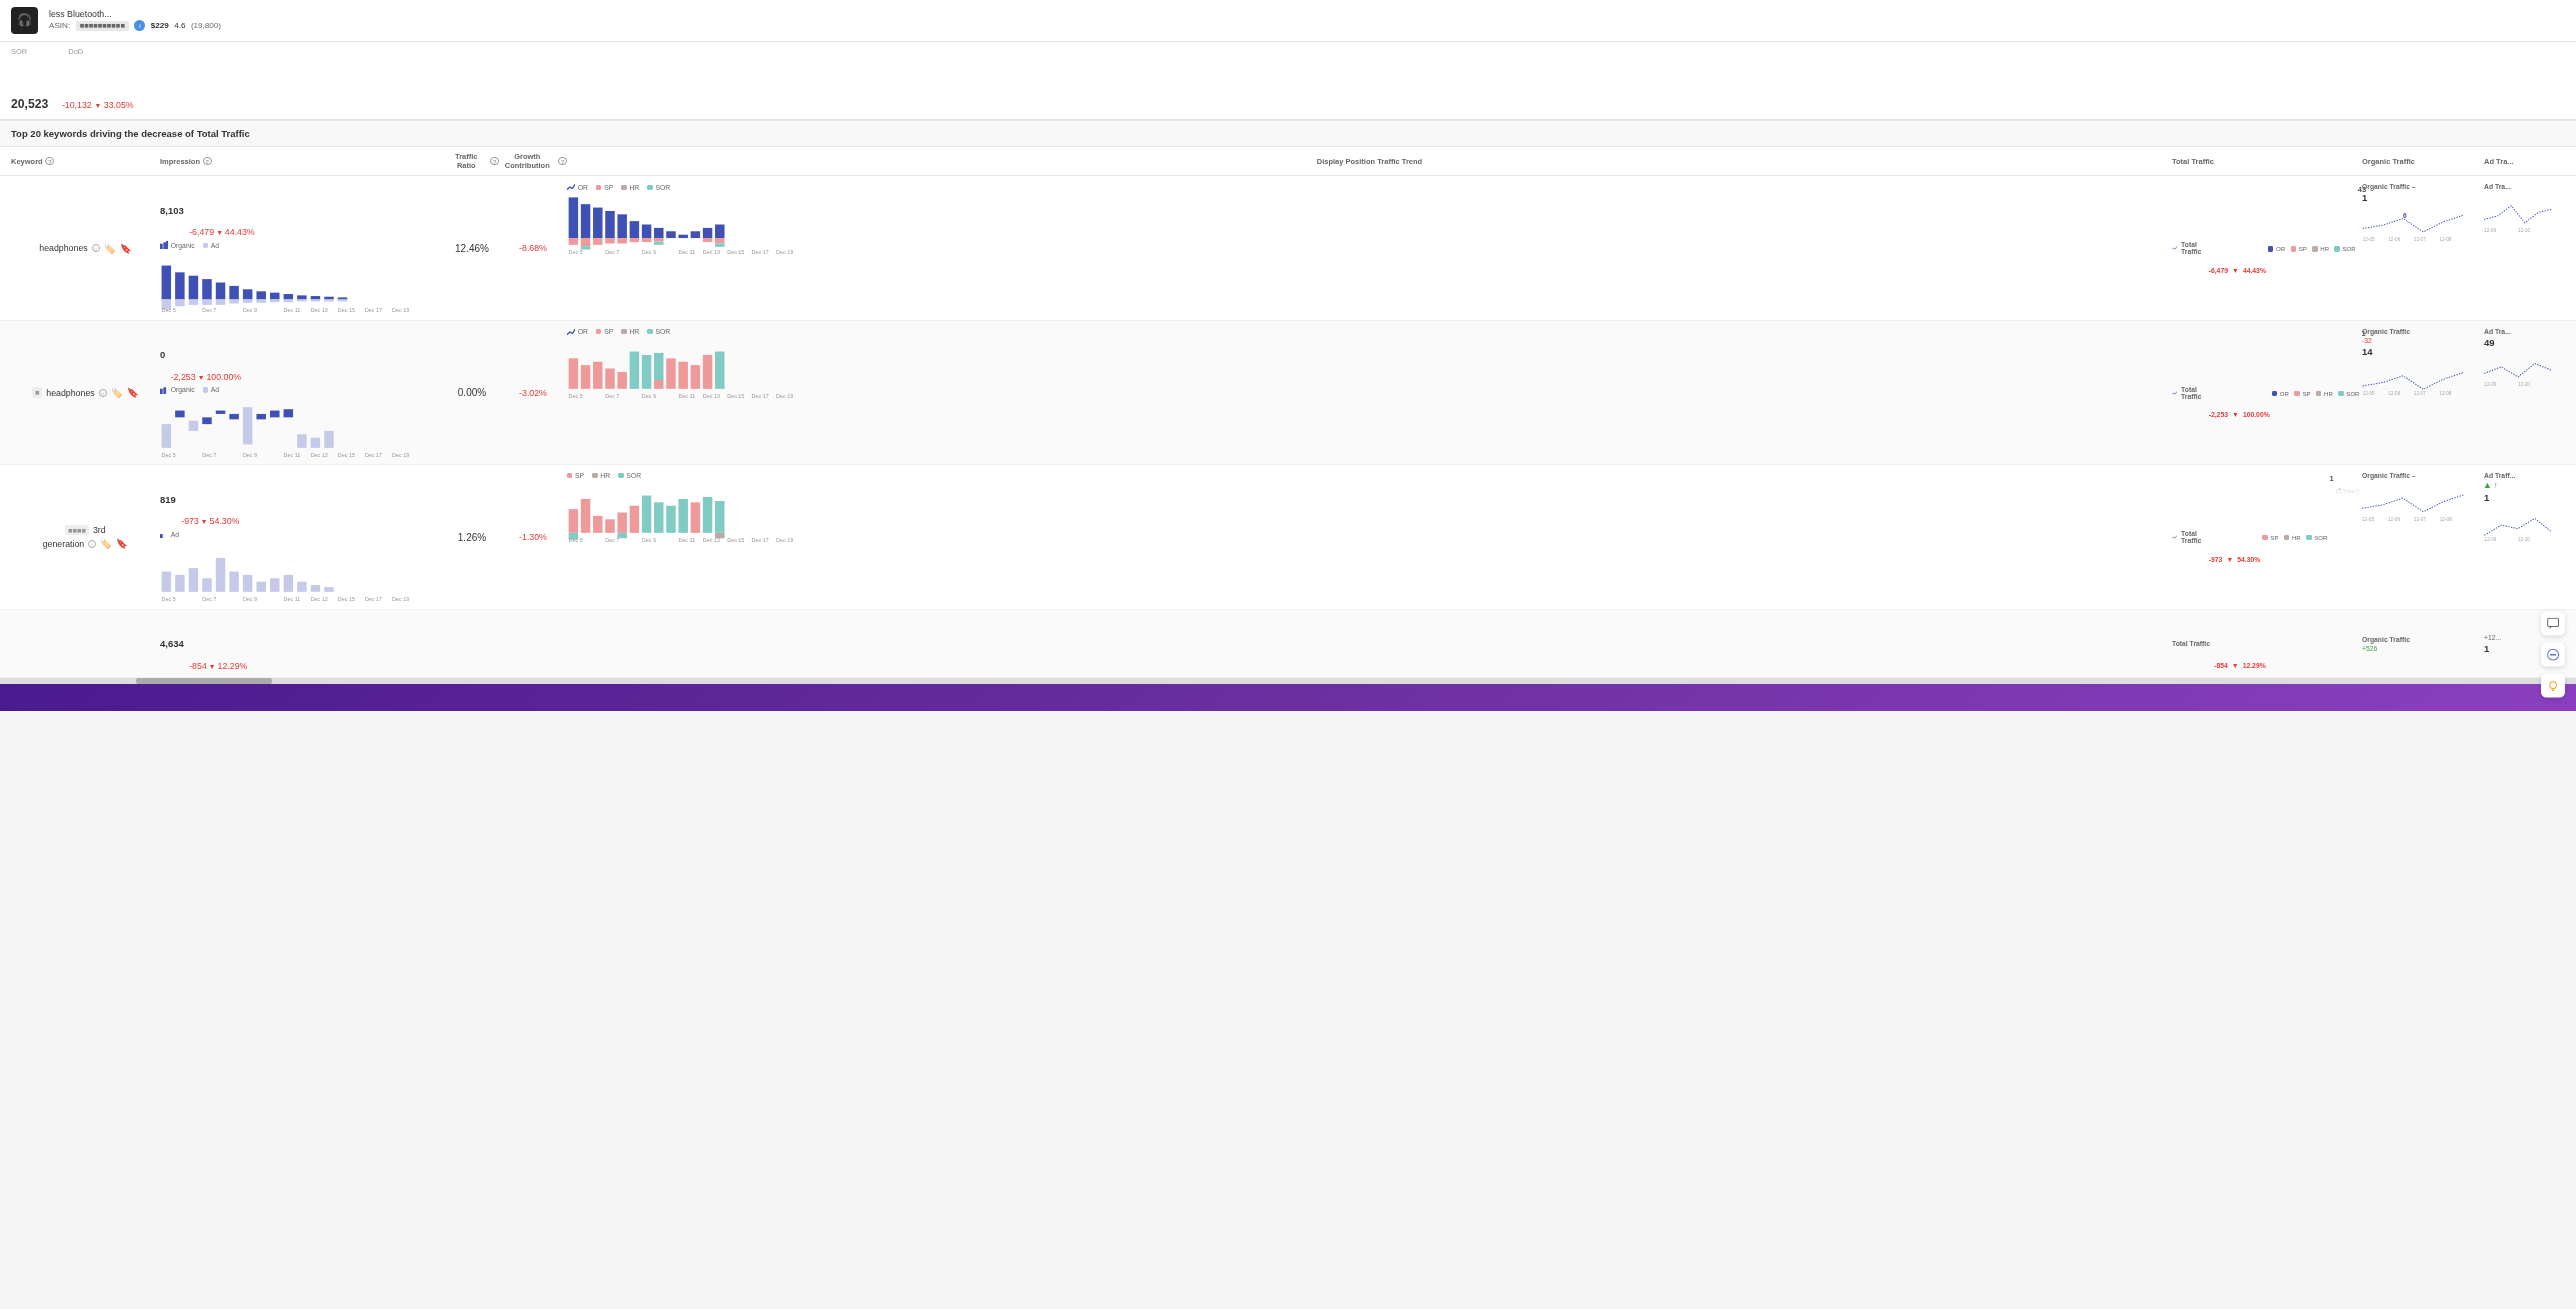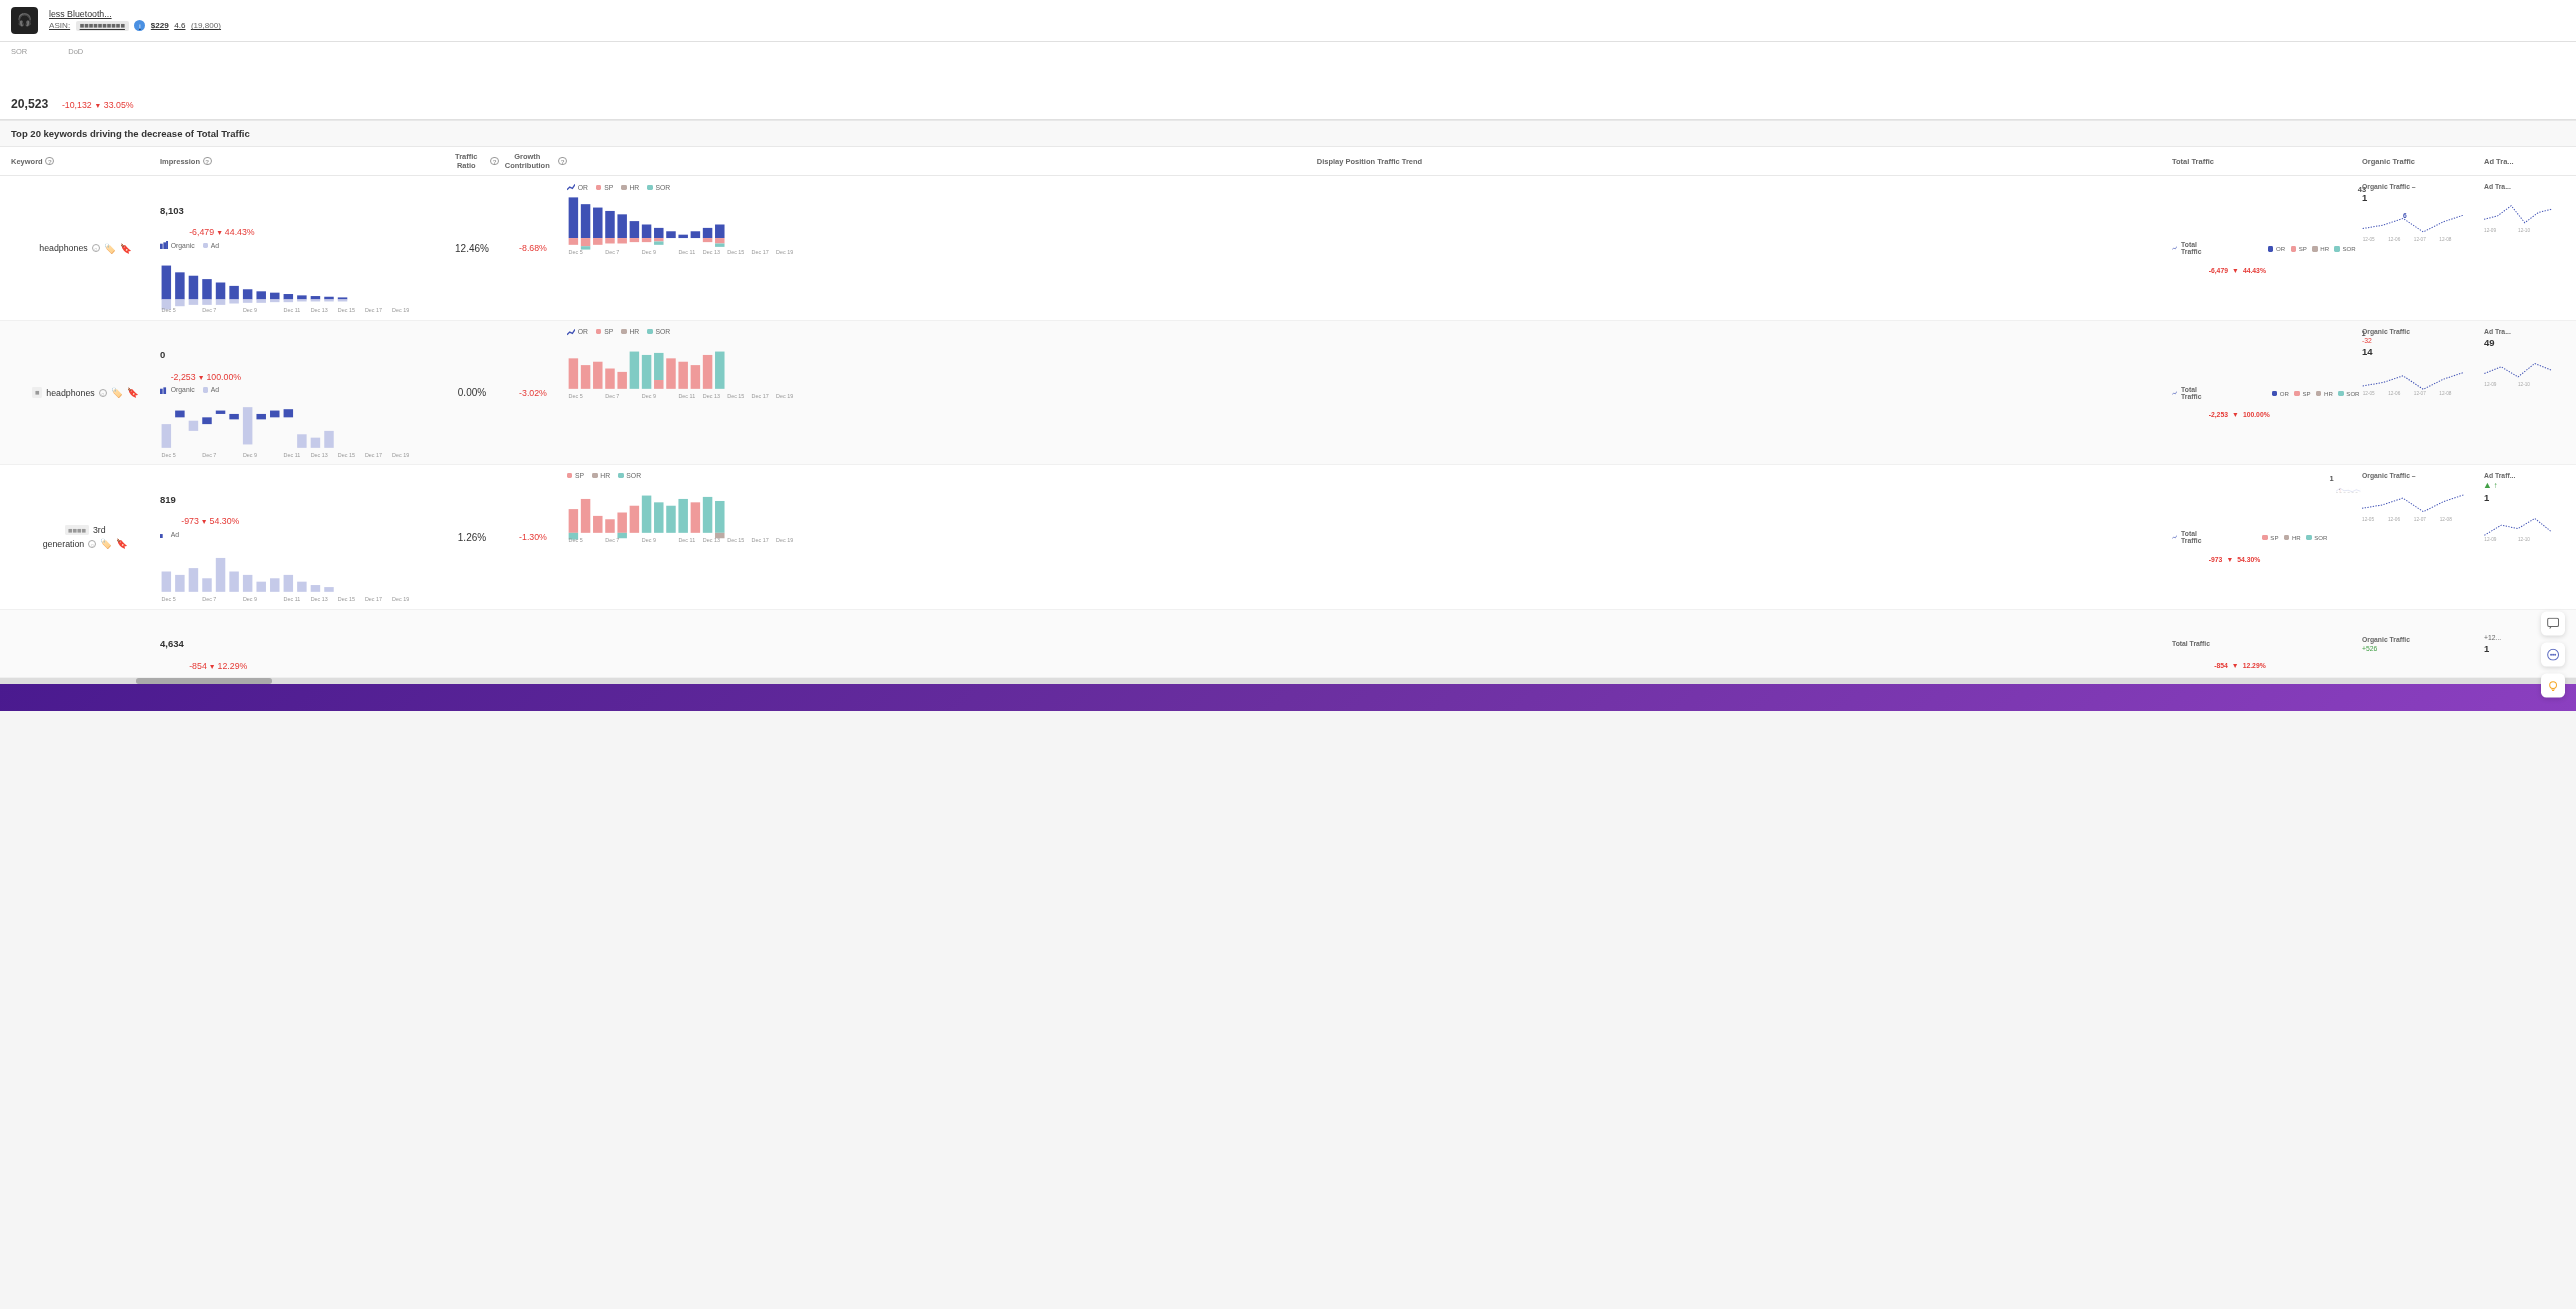--- a/index.html
+++ b/index.html
@@ -1,20 +1,20 @@
 <!DOCTYPE html>
 <html style="font-size:11px"><head>
   <meta charset="utf-8">
   <style>
     * { box-sizing: border-box; margin: 0; padding: 0; }
     body { font-family: -apple-system, BlinkMacSystemFont, 'Segoe UI', sans-serif; font-size: 8.1px; background: #f5f5f5; color: #333; overflow-x: hidden; }
     
     .top-bar { background: #fff; padding: 6.8px 11px; border-bottom: 0.7px solid #e0e0e0; display: flex; align-items: center; gap: 11px; }
     .product-icon { width: 27px; height: 27px; background: #222; border-radius: 4.1px; display: flex; align-items: center; justify-content: center; color: white; font-size: 12.2px; flex-shrink: 0; }
-    .product-info { display: flex; flex-direction: column; gap: 1.4px; text-decoration: underline; }
+    .product-info { display: flex; flex-direction: column; gap: 1.4px; }
     .product-name { font-size: 8.8px; font-weight: 500; color: #333; }
     .product-meta { display: flex; align-items: center; gap: 5.4px; font-size: 8.1px; color: #666; }
     .asin-label { color: #666; }
     .asin-value { background: #e8e8e8; padding: 0.7px 4.1px; border-radius: 2px; font-size: 7.5px; }
     .info-icon { width: 11px; height: 11px; border-radius: 50%; background: #4a90e2; color: white; font-size: 6.1px; display: inline-flex; align-items: center; justify-content: center; }
     .price { font-weight: 600; color: #333; }
     .rating { color: #333; }
     .reviews { color: #666; }
     
     .metrics-bar { background: #fff; padding: 5.4px 11px 8.1px; border-bottom: 0.7px solid #e0e0e0; }

